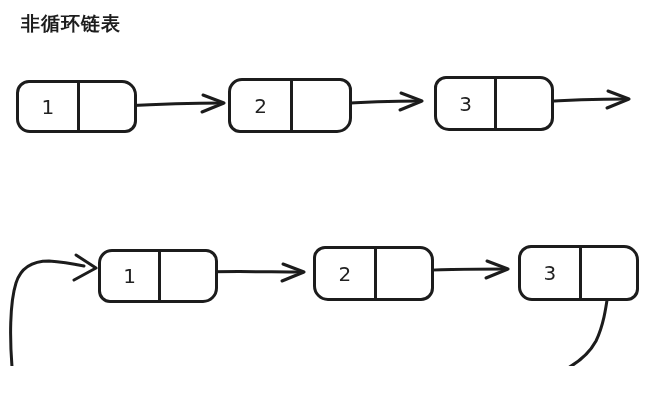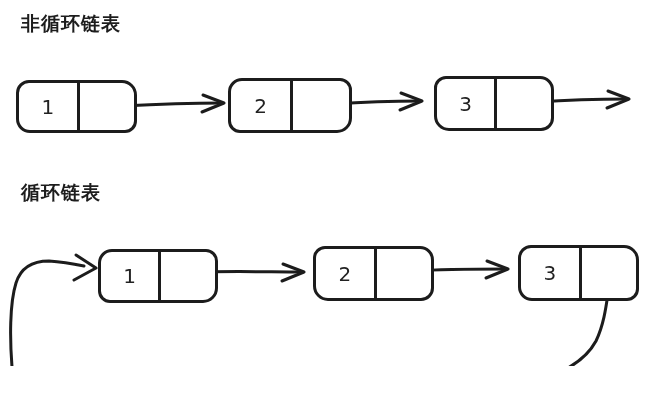--- a/index.html
+++ b/index.html
@@ -97,21 +97,20 @@
     <g>
       <path d="M414 271 C 444 269, 476 269, 506 269"></path>
       <path d="M487 261 L508 269 M486 278 L508 269"></path>
     </g>
     <g>
       <path d="M612 270 C 607 292, 607 318, 596 341 C 584 363, 556 377, 522 384 C 480 391, 420 391, 360 391 C 250 392, 110 391, 20 389"></path>
     </g>
   </svg>
 
   <div class="section-label label-1">非循环链表</div>
-  <div class="section-label label-2">循环链表</div>
 
   <div class="node node-a r1">
     <div class="value-cell">1</div>
     <div class="divider"></div>
     <div class="pointer-cell"></div>
   </div>
   <div class="node node-b r2">
     <div class="value-cell">2</div>
     <div class="divider"></div>
     <div class="pointer-cell"></div>

